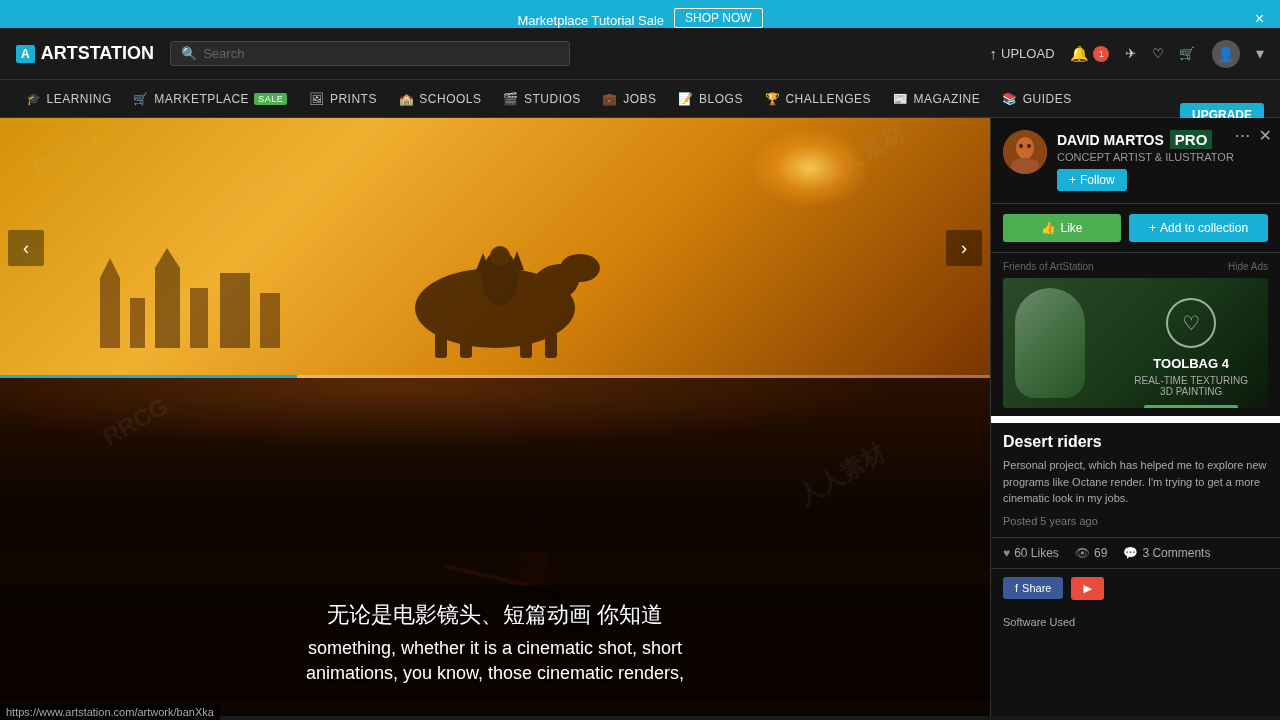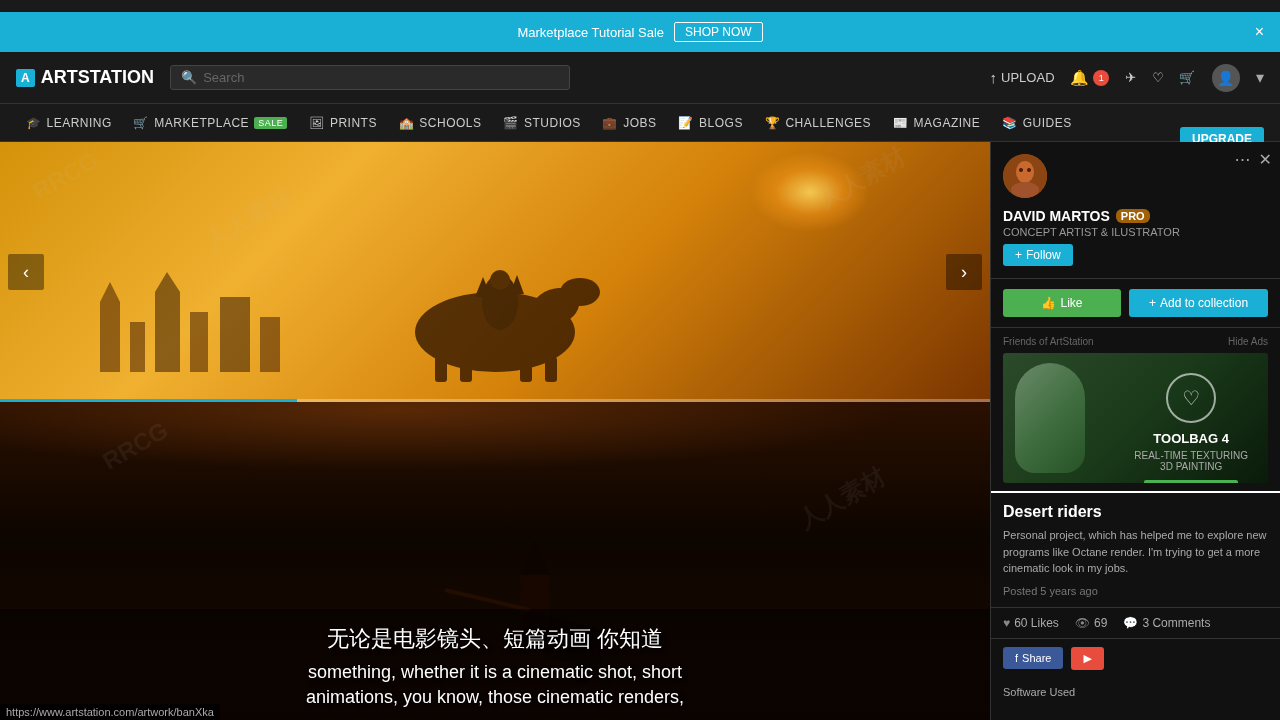--- a/index.html
+++ b/index.html
@@ -1,29 +1,28 @@
 <!DOCTYPE html>
 <html><head>
   <meta charset="utf-8">
   <style>
     * { margin: 0; padding: 0; box-sizing: border-box; }
     body { width: 1280px; height: 720px; overflow: hidden; font-family: 'Segoe UI', Arial, sans-serif; background: #1a1a1a; }
 
     
     #announcement-bar {
       background: linear-gradient(90deg, #1ab0d6, #1ab0d6);
-      height: 40px;
-      display: flex;
-      align-items: center;
+      height: 28px;
+      display: flex;
+      align-items: flex-end;
       justify-content: center;
       gap: 10px;
       font-size: 13px;
       color: #fff;
       position: relative;
-      margin-top: 12px;
     }
     #announcement-bar .shop-now-btn {
       background: transparent;
       border: 1.5px solid #fff;
       color: #fff;
       padding: 2px 10px;
       font-size: 12px;
       cursor: pointer;
       border-radius: 2px;
     }
@@ -278,21 +277,20 @@
       gap: 8px;
     }
 
     
     #artist-info {
       padding: 12px;
       display: flex;
       align-items: flex-start;
       gap: 10px;
       border-bottom: 1px solid #333;
-      flex-direction: column;
     }
     .artist-avatar {
       width: 44px;
       height: 44px;
       border-radius: 50%;
       background: linear-gradient(135deg, #8b4513, #d2691e);
       flex-shrink: 0;
       overflow: hidden;
       display: flex;
       align-items: center;
@@ -301,25 +299,25 @@
     }
     .artist-name {
       color: #fff;
       font-size: 14px;
       font-weight: bold;
       display: flex;
       align-items: center;
       gap: 6px;
     }
     .pro-badge {
-      background: #a16207;
-      color: #fff;
-      font-size: 11px;
+      background: #14532d;
+      color: #fff;
+      font-size: 15px;
       padding: 1px 5px;
-      border-radius: 6px;
+      border-radius: 0;
       font-weight: bold;
     }
     .artist-title {
       color: #999;
       font-size: 11px;
       margin-top: 2px;
     }
     .follow-btn {
       background: #1ab0d6;
       color: #fff;
@@ -366,21 +364,21 @@
       cursor: pointer;
       display: flex;
       align-items: center;
       justify-content: center;
       gap: 4px;
     }
 
     
     #ad-section {
       padding: 8px 12px;
-      border-bottom: 2px solid #ffffff;
+      border-bottom: 7px solid #ffffff;
     }
     .ad-header {
       display: flex;
       justify-content: space-between;
       color: #666;
       font-size: 10px;
       margin-bottom: 6px;
     }
     .ad-image {
       width: 100%;

